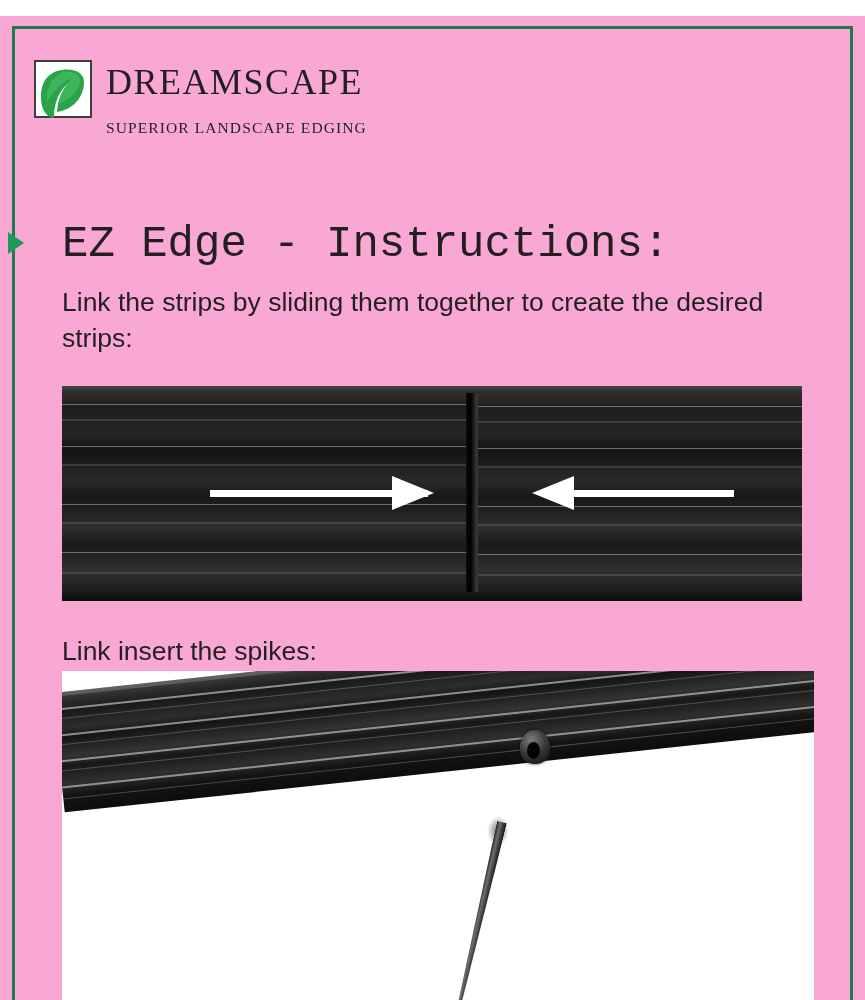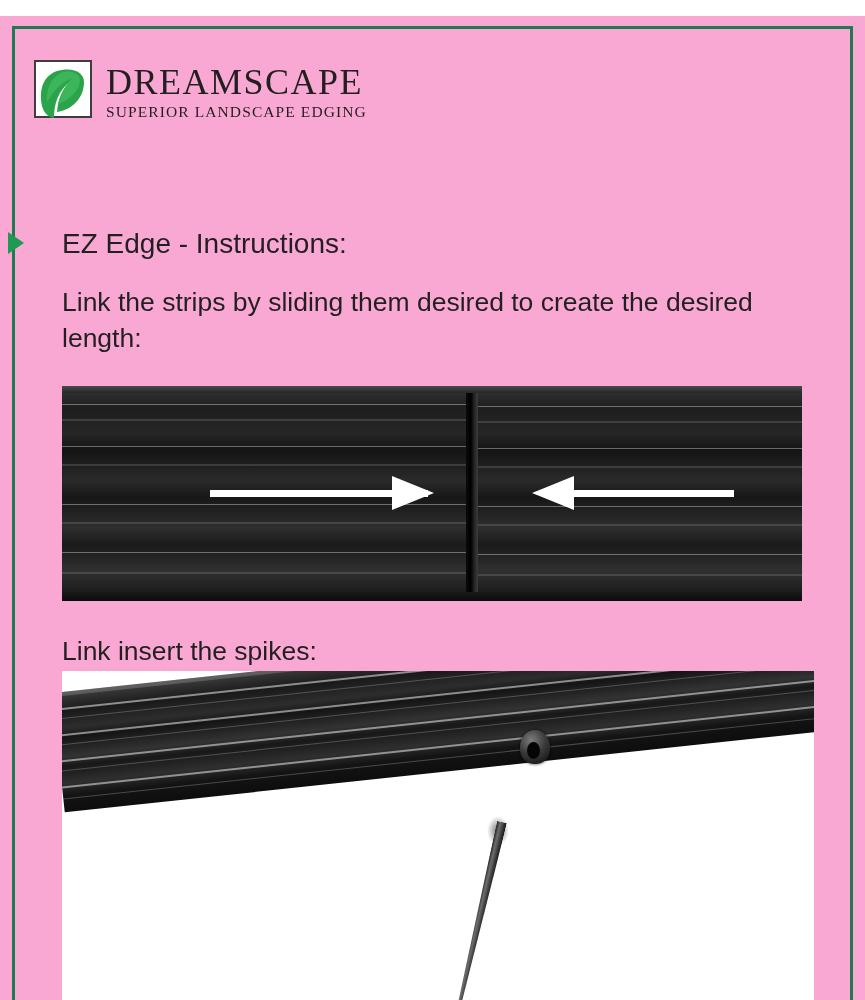--- a/index.html
+++ b/index.html
@@ -91,44 +91,45 @@
     line-height: 40px;
     white-space: nowrap;
   }
   .brand-tag {
     font-family: "Liberation Serif", serif;
     font-size: 15.5px;
     letter-spacing: 1.1px;
     color: #231f20;
     line-height: 18px;
     white-space: nowrap;
-    margin-top: 1px;
+    margin-top: 17px;
   }
 
   
   .bullet-arrow {
     position: absolute;
     left: 8px;
     top: 216px;
     width: 0;
     height: 0;
     border-top: 11px solid transparent;
     border-bottom: 11px solid transparent;
     border-left: 16px solid #1f9a54;
   }
 
   
   .heading {
     position: absolute;
     left: 62px;
     top: 204px;
-    font-size: 28px;
+    font-size: 44px;
     line-height: 48px;
     color: #231f20;
     white-space: nowrap;
+    font-family: Liberation Mono, monospace;
   }
   .para {
     position: absolute;
     left: 62px;
     top: 268px;
     width: 720px;
     font-size: 26.5px;
     line-height: 36px;
     color: #231f20;
   }
@@ -331,21 +332,21 @@
     </div>
     <div class="brand-text">
       <div class="brand-name">DREAMSCAPE</div>
       <div class="brand-tag">SUPERIOR LANDSCAPE EDGING</div>
     </div>
   </div>
 
   <div class="bullet-arrow"></div>
   <div class="heading">EZ Edge - Instructions:</div>
 
-  <div class="para">Link the strips by sliding them desired to create the desired length:</div>
+  <div class="para">Link the strips by sliding them together to create the desired strips:</div>
 
   <div class="fig1">
     <div class="strip strip-left">
       <div class="gline" style="top:18px"></div>
       <div class="gline soft" style="top:33px"></div>
       <div class="gline" style="top:60px"></div>
       <div class="gline soft" style="top:78px"></div>
       <div class="gline" style="top:118px"></div>
       <div class="gline soft" style="top:136px"></div>
       <div class="gline" style="top:166px"></div>

